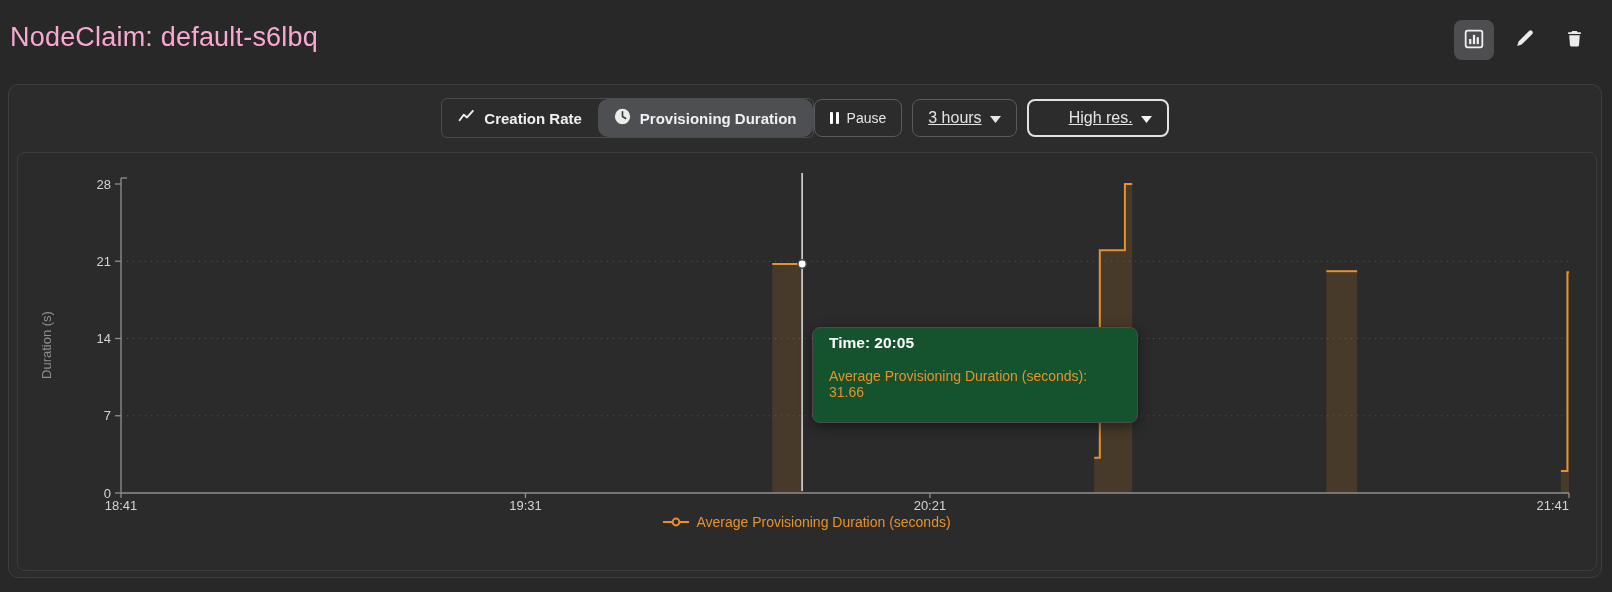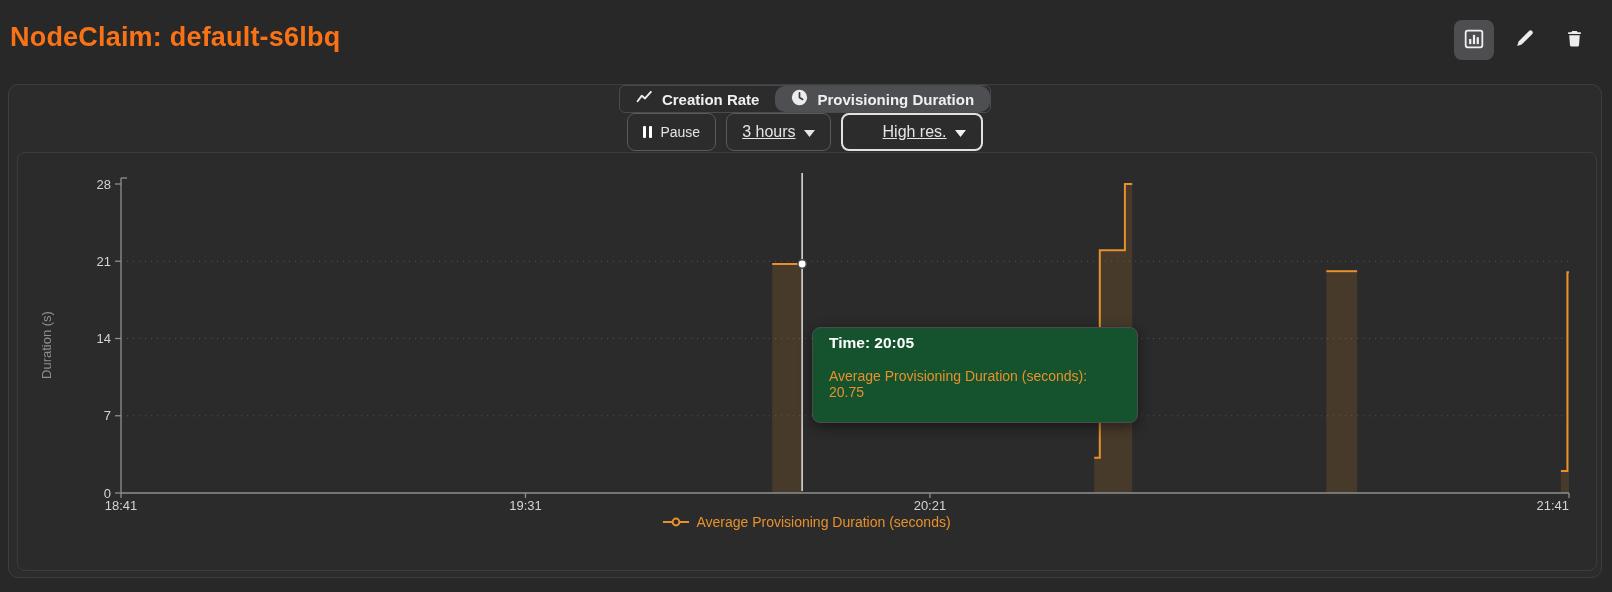--- a/index.html
+++ b/index.html
@@ -1,29 +1,29 @@
 <!DOCTYPE html>
 <html><head>
 <meta charset="utf-8">
 <style>
   html,body{margin:0;padding:0;background:#282828;}
   .page{position:relative;width:1612px;height:592px;background:#282828;overflow:hidden;
         font-family:"Liberation Sans",sans-serif;color:#ededed;}
   
   .hdr{position:absolute;left:0;top:0;width:100%;height:84px;}
-  .hdr h1{margin:0;position:absolute;left:10px;top:22px;font-size:27px;font-weight:700;color:#f97316;letter-spacing:.2px;}
+  .hdr h1{margin:0;position:absolute;left:10px;top:22px;font-size:27px;font-weight:400;color:#f9a8d4;letter-spacing:.2px;}
   .hdr-actions{position:absolute;right:18px;top:20px;display:flex;align-items:center;gap:10px;}
   .icon-btn{display:flex;align-items:center;justify-content:center;width:40px;height:40px;border:none;
             background:transparent;border-radius:8px;cursor:pointer;padding:0;}
   .icon-btn.active{background:#4e4e50;}
   
   .panel{position:absolute;left:8px;top:84px;width:1594px;height:494px;background:#2c2c2c;
          border:1px solid #3e3e40;border-radius:10px;box-sizing:border-box;}
   .toolbar{position:absolute;left:0;top:0;width:100%;height:66px;display:flex;align-items:center;
-           justify-content:center;padding:0 12px;box-sizing:border-box;flex-direction:column;}
+           justify-content:center;padding:0 12px;box-sizing:border-box;}
   .tabs{display:flex;align-items:stretch;border:1px solid #4b4b4d;border-radius:6px;overflow:hidden;height:38px;}
   .tab{display:flex;align-items:center;gap:9px;padding:0 16px;background:transparent;border:none;
        color:#f0f0f0;font-size:15px;font-weight:600;font-family:inherit;cursor:pointer;}
   .tab.selected{background:#4d4f52;border-radius:10px;}
   .controls{display:flex;align-items:center;gap:10px;}
   .btn{display:flex;align-items:center;gap:8px;height:38px;padding:0 15px;background:transparent;
        border:1px solid #5a5a5c;border-radius:8px;color:#e4e4e4;font-family:inherit;cursor:pointer;box-sizing:border-box;}
   .btn.sm{font-size:14px;}
   .btn.lg{font-size:16px;text-decoration:underline;}
   .btn.bright{border:2px solid #e2e2e2;color:#e5e5e5;padding-left:40px;}
@@ -171,21 +171,21 @@
           <line x1="1551" x2="1551" y1="340" y2="345" class="axis"></line>
           <text x="1551" y="357" class="ticklabel" text-anchor="end">21:41</text>
           <line x1="784.1262569832403" x2="784.1262569832403" y1="20" y2="338" class="crosshair"></line>
           <circle cx="784.1262569832403" cy="111.00892857142856" r="4.2" class="dot"></circle>
         </svg>
 
       <div class="y-title">Duration (s)</div>
 
       <div class="tooltip">
         <div class="tt-time">Time: 20:05</div>
-        <div class="tt-series">Average Provisioning Duration (seconds): 20.75</div>
+        <div class="tt-series">Average Provisioning Duration (seconds): 31.66</div>
       </div>
 
       <div class="legend">
         <span>
           <svg width="26" height="10" viewBox="0 0 26 10">
               <line x1="0" y1="5" x2="26" y2="5" stroke="#e8912c" stroke-width="2"></line>
               <circle cx="13" cy="5" r="3.4" fill="#2b2b2b" stroke="#e8912c" stroke-width="2"></circle>
             </svg>
         </span>
         <span>Average Provisioning Duration (seconds)</span>

